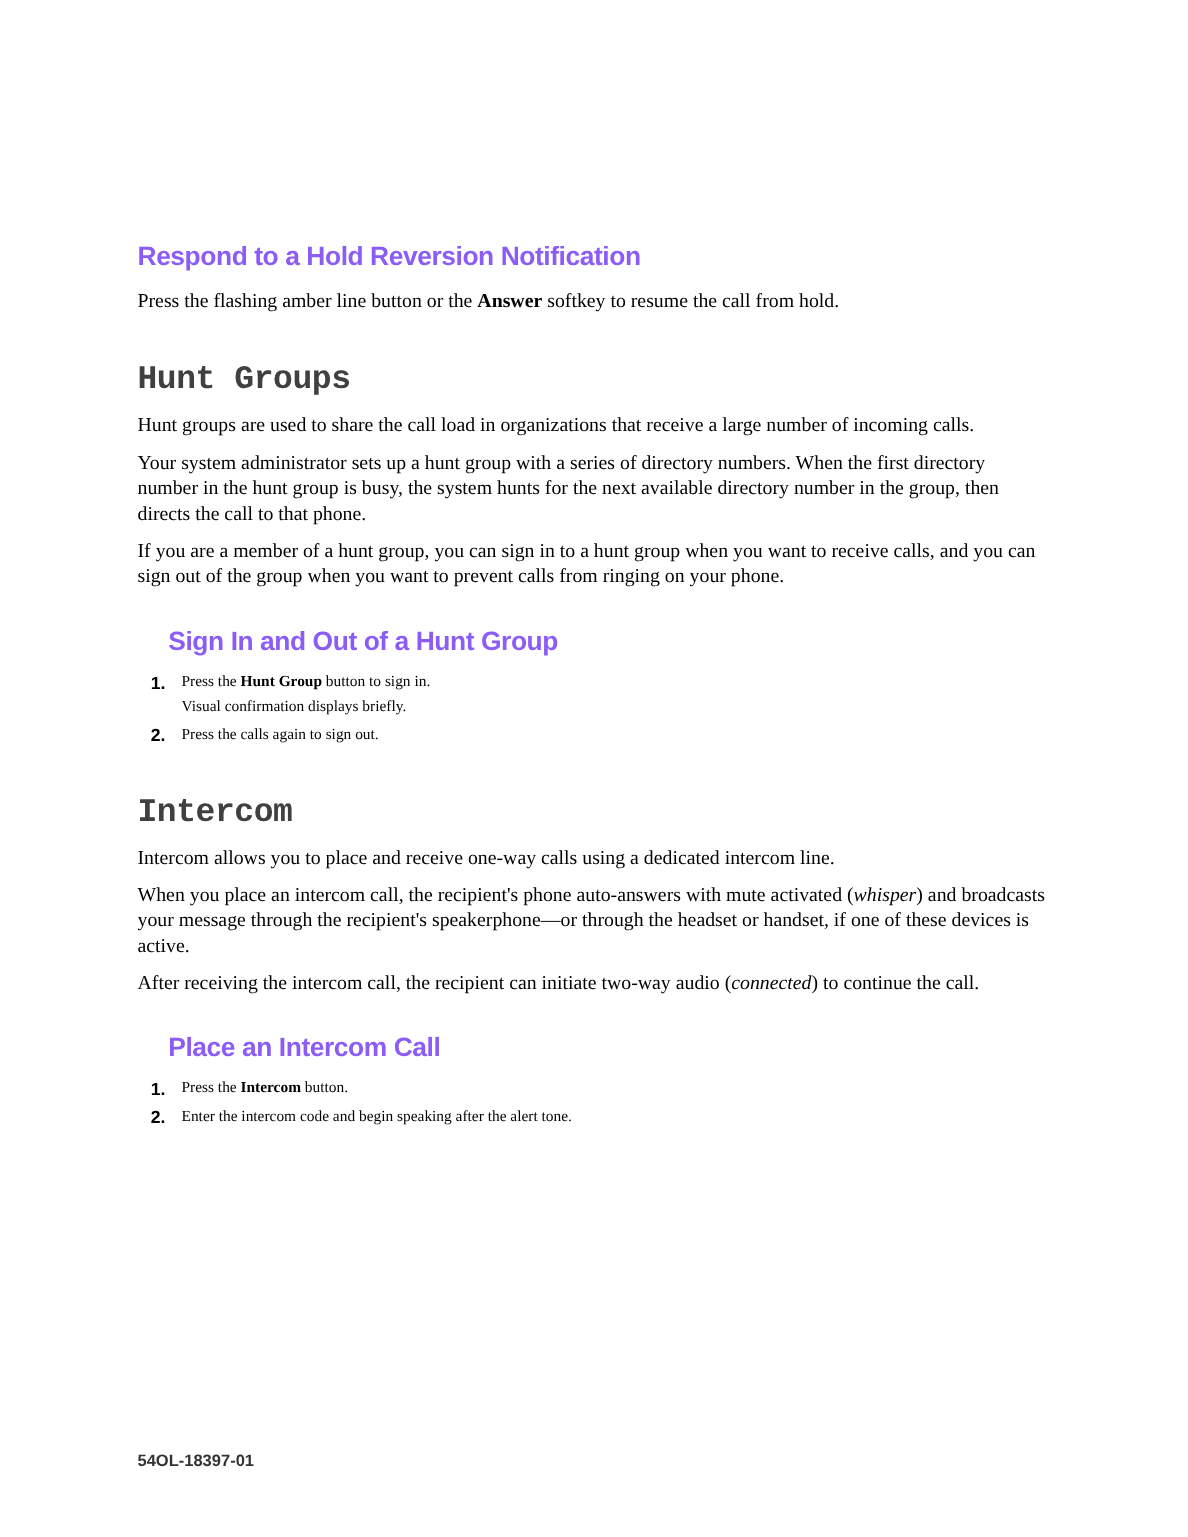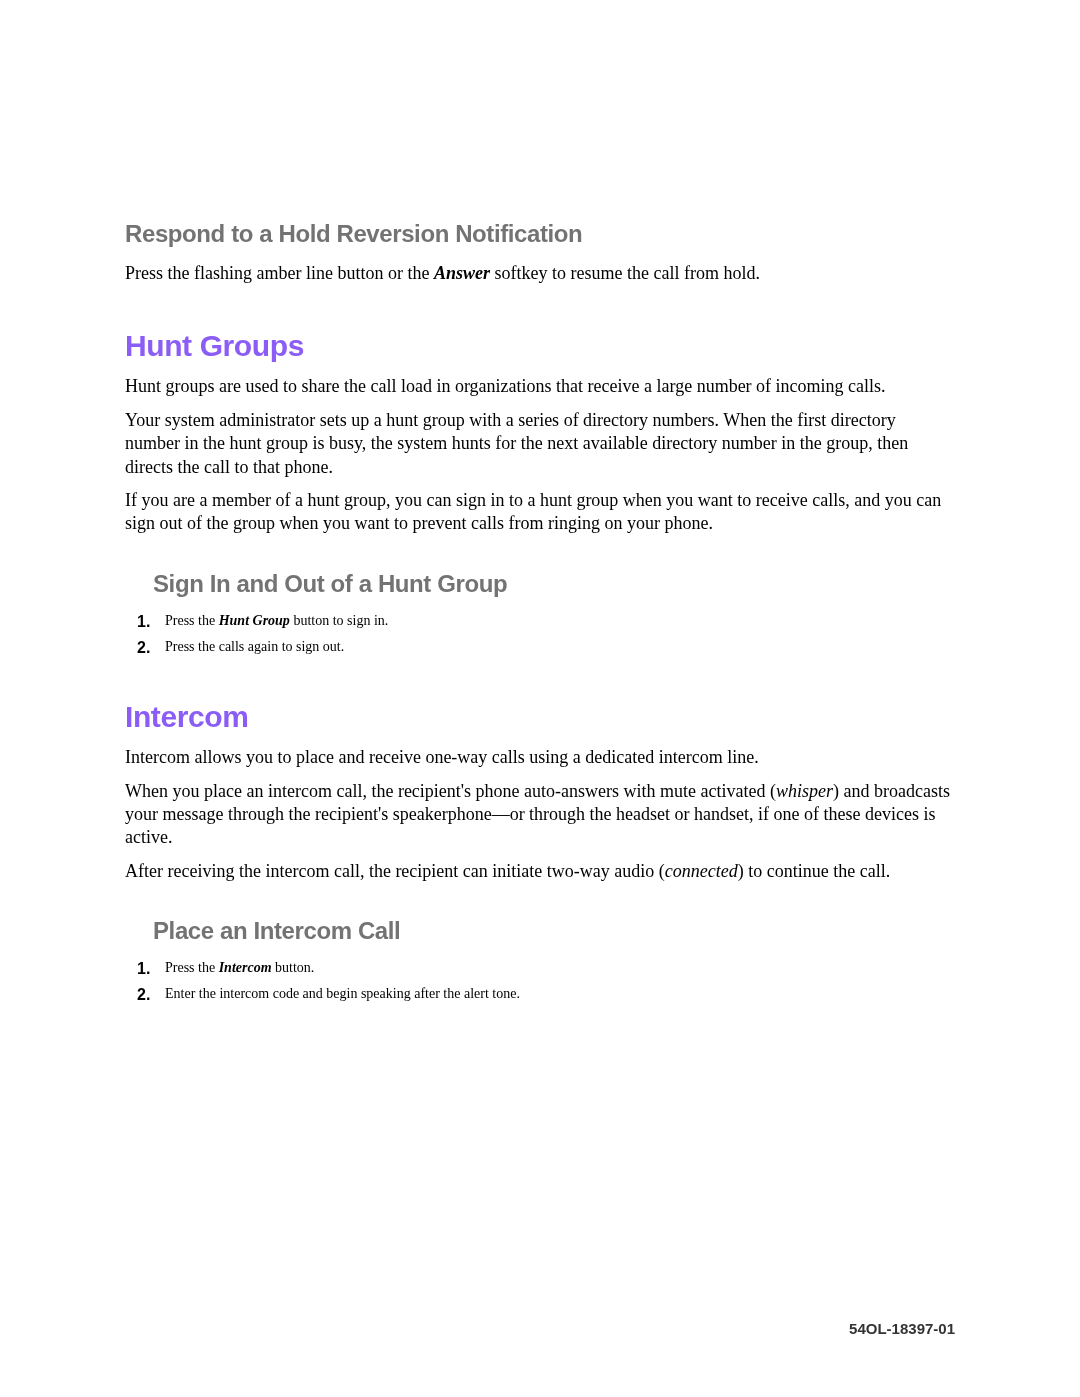--- a/index.html
+++ b/index.html
@@ -7,33 +7,33 @@
     background: #fff;
     font-family: Georgia, 'Times New Roman', serif;
     color: #000;
     width: 1080px;
     height: 1397px;
     box-sizing: border-box;
     padding: 220px 125px 60px 125px;
     position: relative;
   }
   .h1 {
-    font-family: Liberation Sans, sans-serif;
+    font-family: Liberation Mono, monospace;
     font-weight: 700;
     font-stretch: condensed;
-    color: #8b5cf6;
+    color: #404040;
     font-size: 30px;
     margin: 0 0 12px 0;
     letter-spacing: -0.4px;
   }
   .h2 {
     font-family: "Arial Narrow", Arial, Helvetica, sans-serif;
     font-weight: 700;
     font-stretch: condensed;
-    color: #737373;
+    color: #8b5cf6;
     font-size: 24px;
     margin: 0 0 14px 0;
     letter-spacing: -0.4px;
   }
   p {
     font-size: 18px;
     line-height: 1.3;
     margin: 0 0 10px 0;
   }
   .section-gap-lg { margin-top: 44px; }
@@ -56,29 +56,29 @@
     position: absolute;
     left: -28px;
     font-family: Arial, Helvetica, sans-serif;
     font-weight: 700;
     font-size: 16px;
   }
   .sub {
     display: block;
     margin-top: 4px;
   }
-  b, strong { font-weight: 700; font-style: italic; }
+  b, strong { font-weight: 700; }
   em { font-style: italic; }
   .footer {
     position: absolute;
     left: 125px;
     right: 125px;
     bottom: 60px;
     display: flex;
-    justify-content: flex-end;
+    justify-content: flex-start;
     font-family: "Arial Narrow", Arial, Helvetica, sans-serif;
     font-weight: 700;
     font-stretch: condensed;
     font-size: 15px;
     color: #333;
   }
 </style>
 </head>
 <body>
 
@@ -89,20 +89,21 @@
 
 <div class="h1 section-gap-lg">Hunt Groups</div>
 <p>Hunt groups are used to share the call load in organizations that receive a large number of incoming calls.</p>
 <p>Your system administrator sets up a hunt group with a series of directory numbers. When the first directory number in the hunt group is busy, the system hunts for the next available directory number in the group, then directs the call to that phone.</p>
 <p>If you are a member of a hunt group, you can sign in to a hunt group when you want to receive calls, and you can sign out of the group when you want to prevent calls from ringing on your phone.</p>
 
 <div class="h2 section-gap-md">Sign In and Out of a Hunt Group</div>
 <ol>
   <li>
     <span>Press the </span><b>Hunt Group</b><span> button to sign in.</span>
+    <span class="sub">Visual confirmation displays briefly.</span>
   </li>
   <li>
     <span>Press the calls again to sign out.</span>
   </li>
 </ol>
 
 <div class="h1 section-gap-lg">Intercom</div>
 <p>Intercom allows you to place and receive one-way calls using a dedicated intercom line.</p>
 <p>
   <span>When you place an intercom call, the recipient's phone auto-answers with mute activated (</span><em>whisper</em><span>) and broadcasts your message through the recipient's speakerphone—or through the headset or handset, if one of these devices is active.</span>

